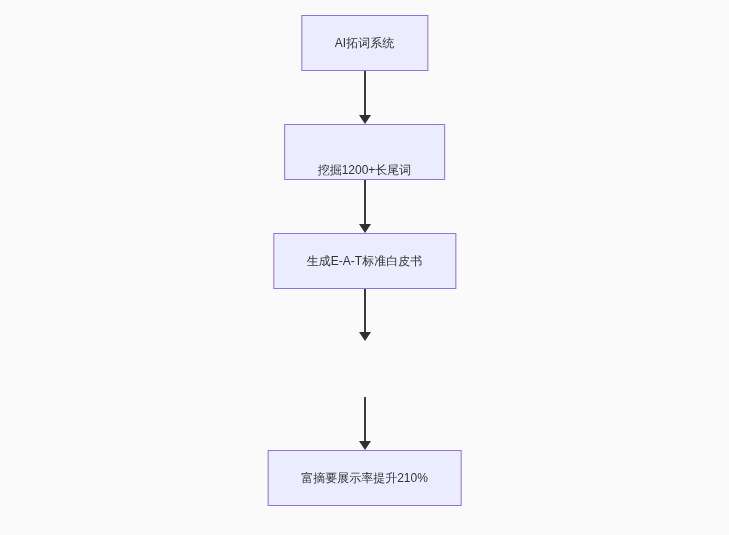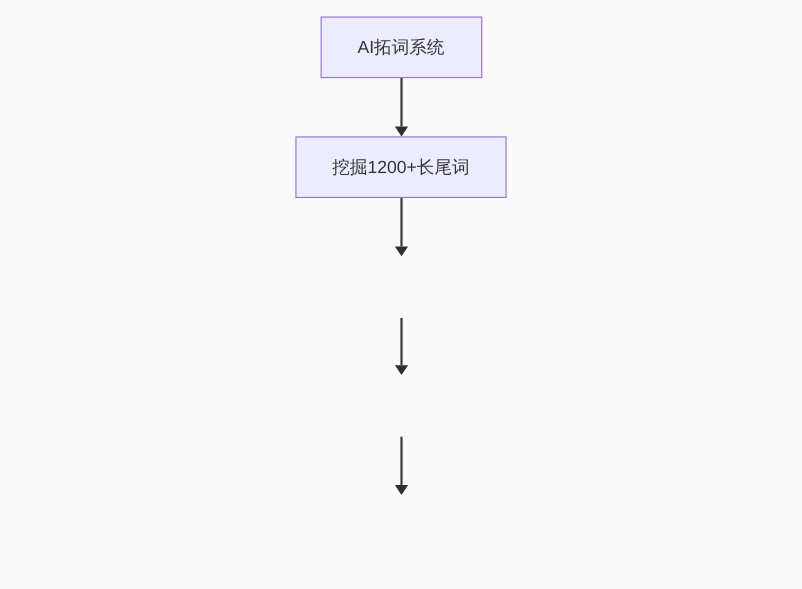--- a/index.html
+++ b/index.html
@@ -23,26 +23,26 @@
     left: 50%;
     transform: translateX(-50%);
     box-sizing: border-box;
     height: 56px;
     padding: 0 33px;
     background: #ECECFF;
     border: 1px solid #9370DB;
     display: flex;
     align-items: center;
     justify-content: center;
-    font-size: 16px;
+    font-size: 12px;
     color: #333333;
     white-space: nowrap;
   }
   .node-1 { top: 15px; }
-  .node-2 { top: 124px; }
+  .node-2 { top: 124px; align-items: flex-end; }
   .node-3 { top: 233px; }
   .node-4 { top: 341px; }
   .node-5 { top: 450px; }
 
   .edge {
     position: absolute;
     left: 50%;
     transform: translateX(-50%);
     display: flex;
     flex-direction: column;
@@ -83,26 +83,32 @@
 
   <div class="node node-2">
     <span>挖掘1200+长尾词</span>
   </div>
 
   <div class="edge edge-2">
     <div class="edge-line"></div>
     <div class="edge-arrowhead"></div>
   </div>
 
+  <div class="node node-3">
+    <span>生成E-A-T标准白皮书</span>
+  </div>
 
   <div class="edge edge-3">
     <div class="edge-line"></div>
     <div class="edge-arrowhead"></div>
   </div>
 
 
   <div class="edge edge-4">
     <div class="edge-line"></div>
     <div class="edge-arrowhead"></div>
   </div>
 
+  <div class="node node-5">
+    <span>富摘要展示率提升210%</span>
+  </div>
 
 </div>
 
 </body></html>

